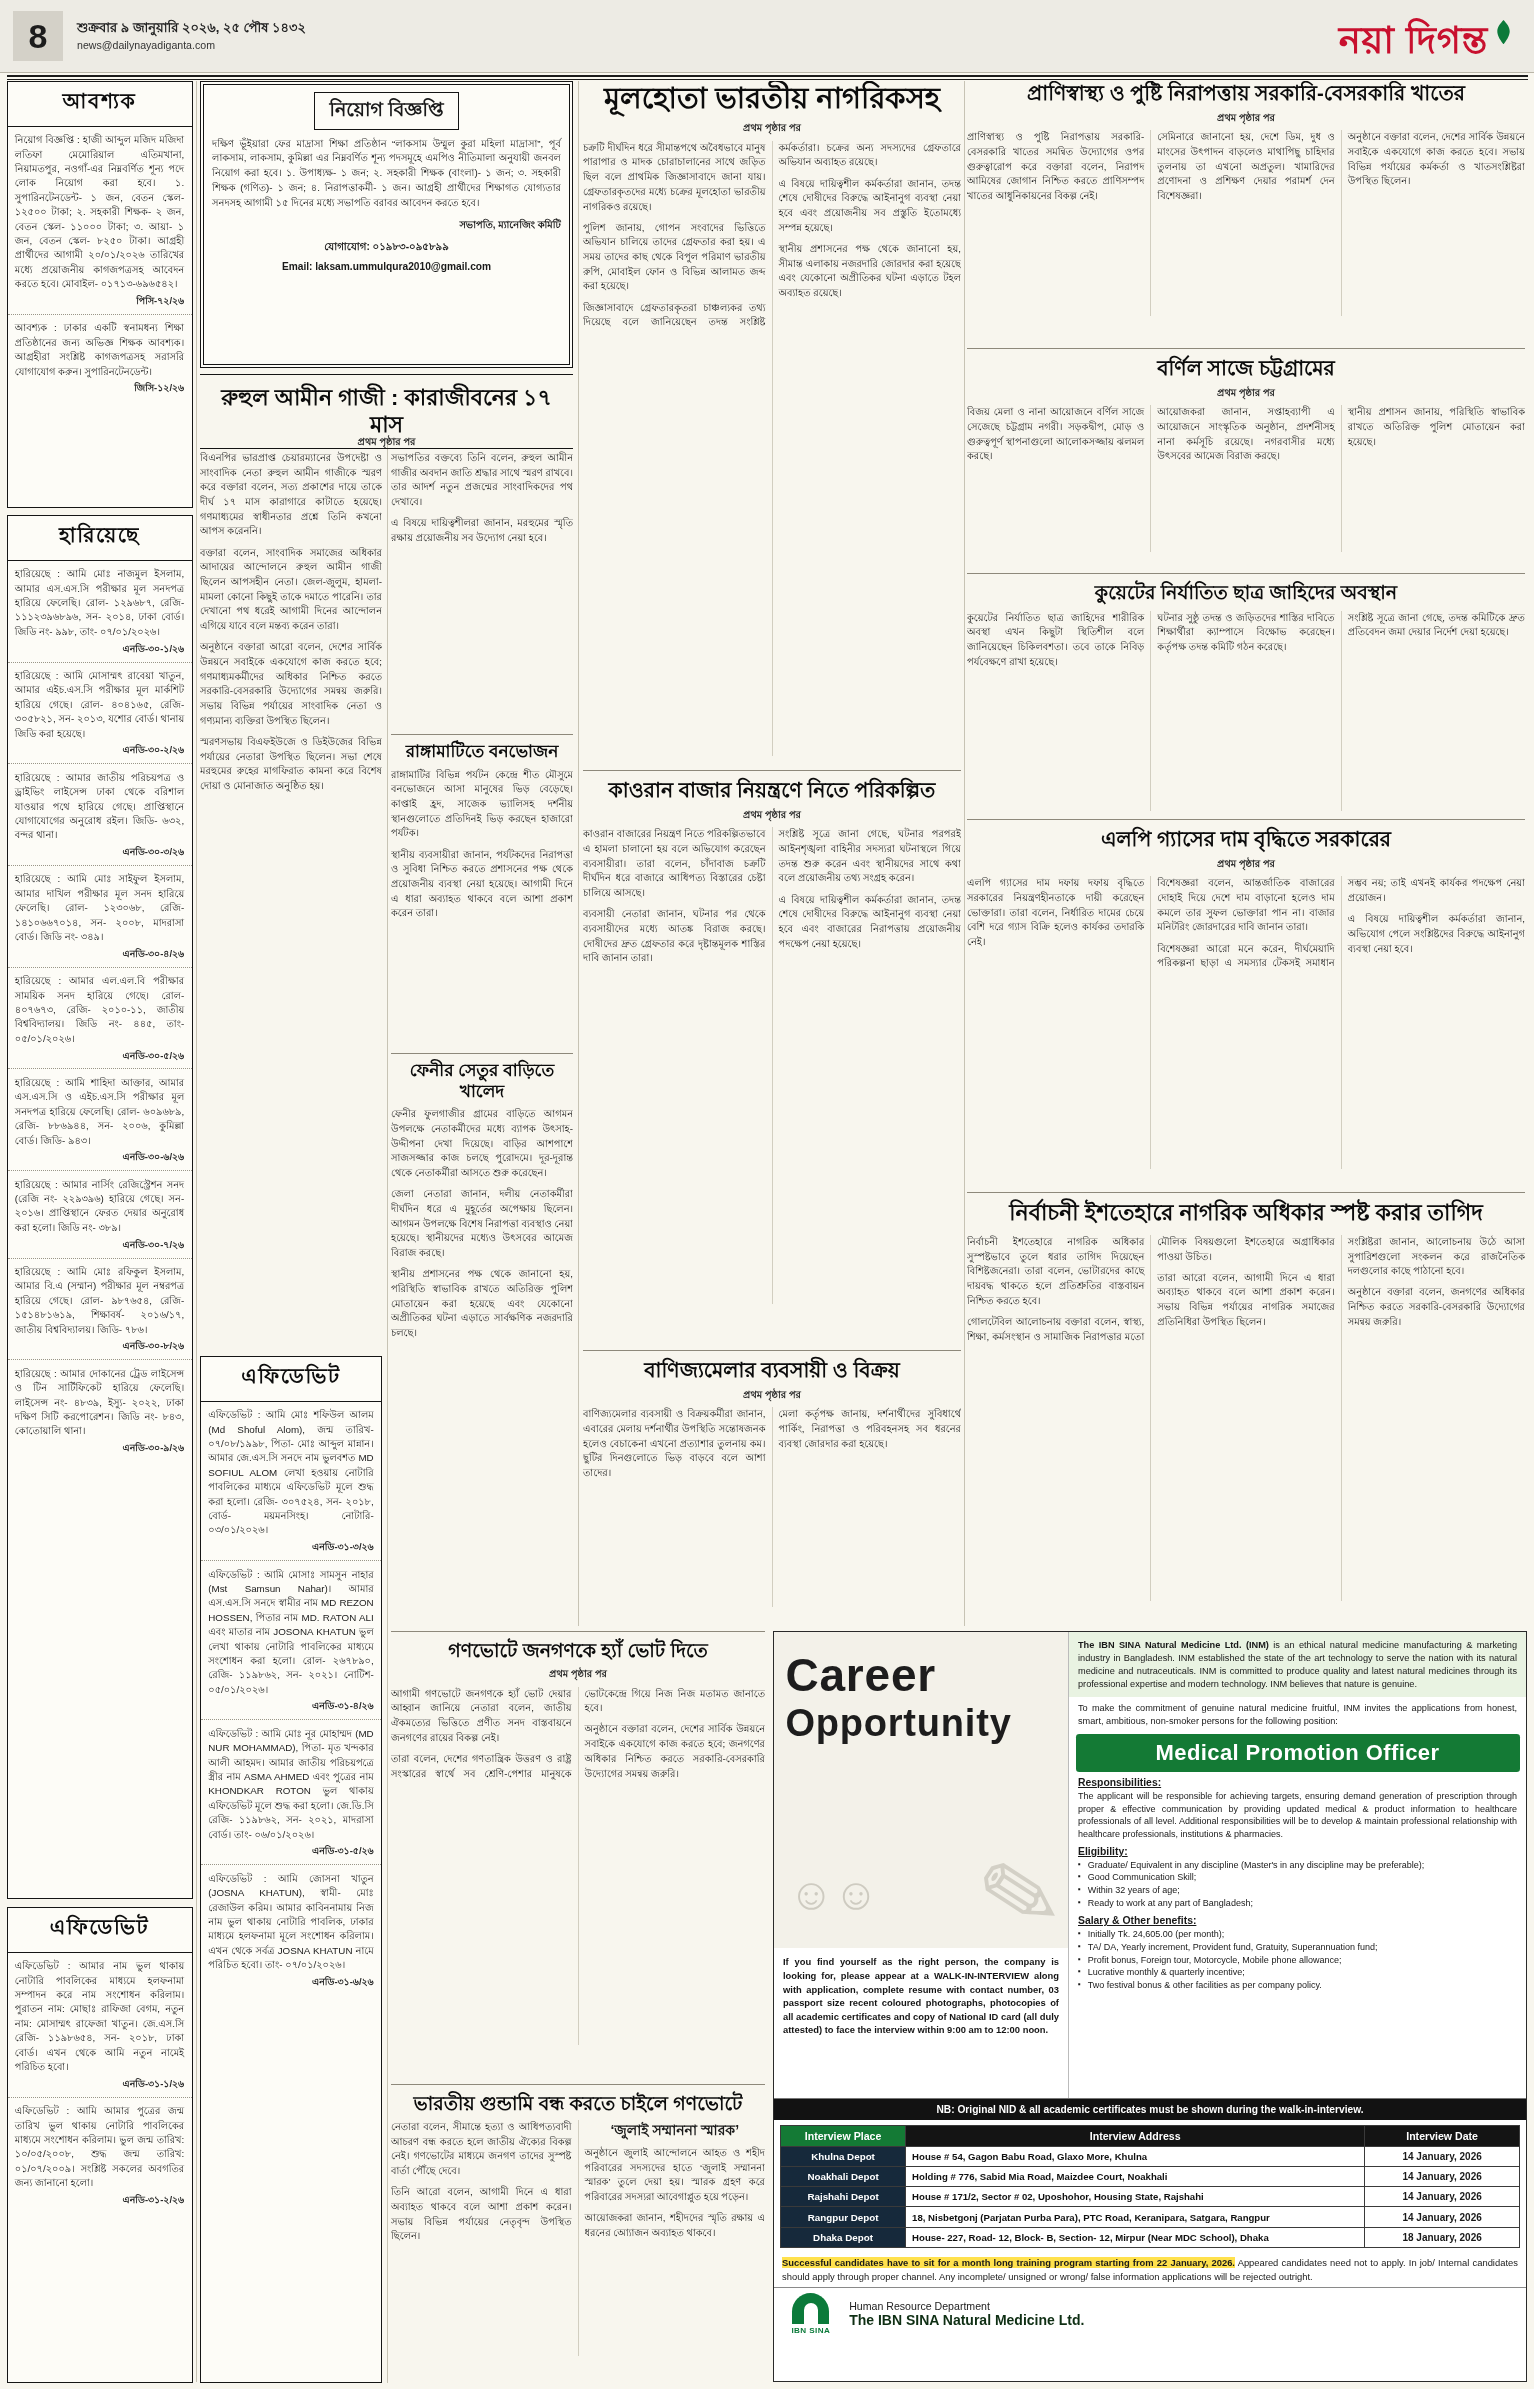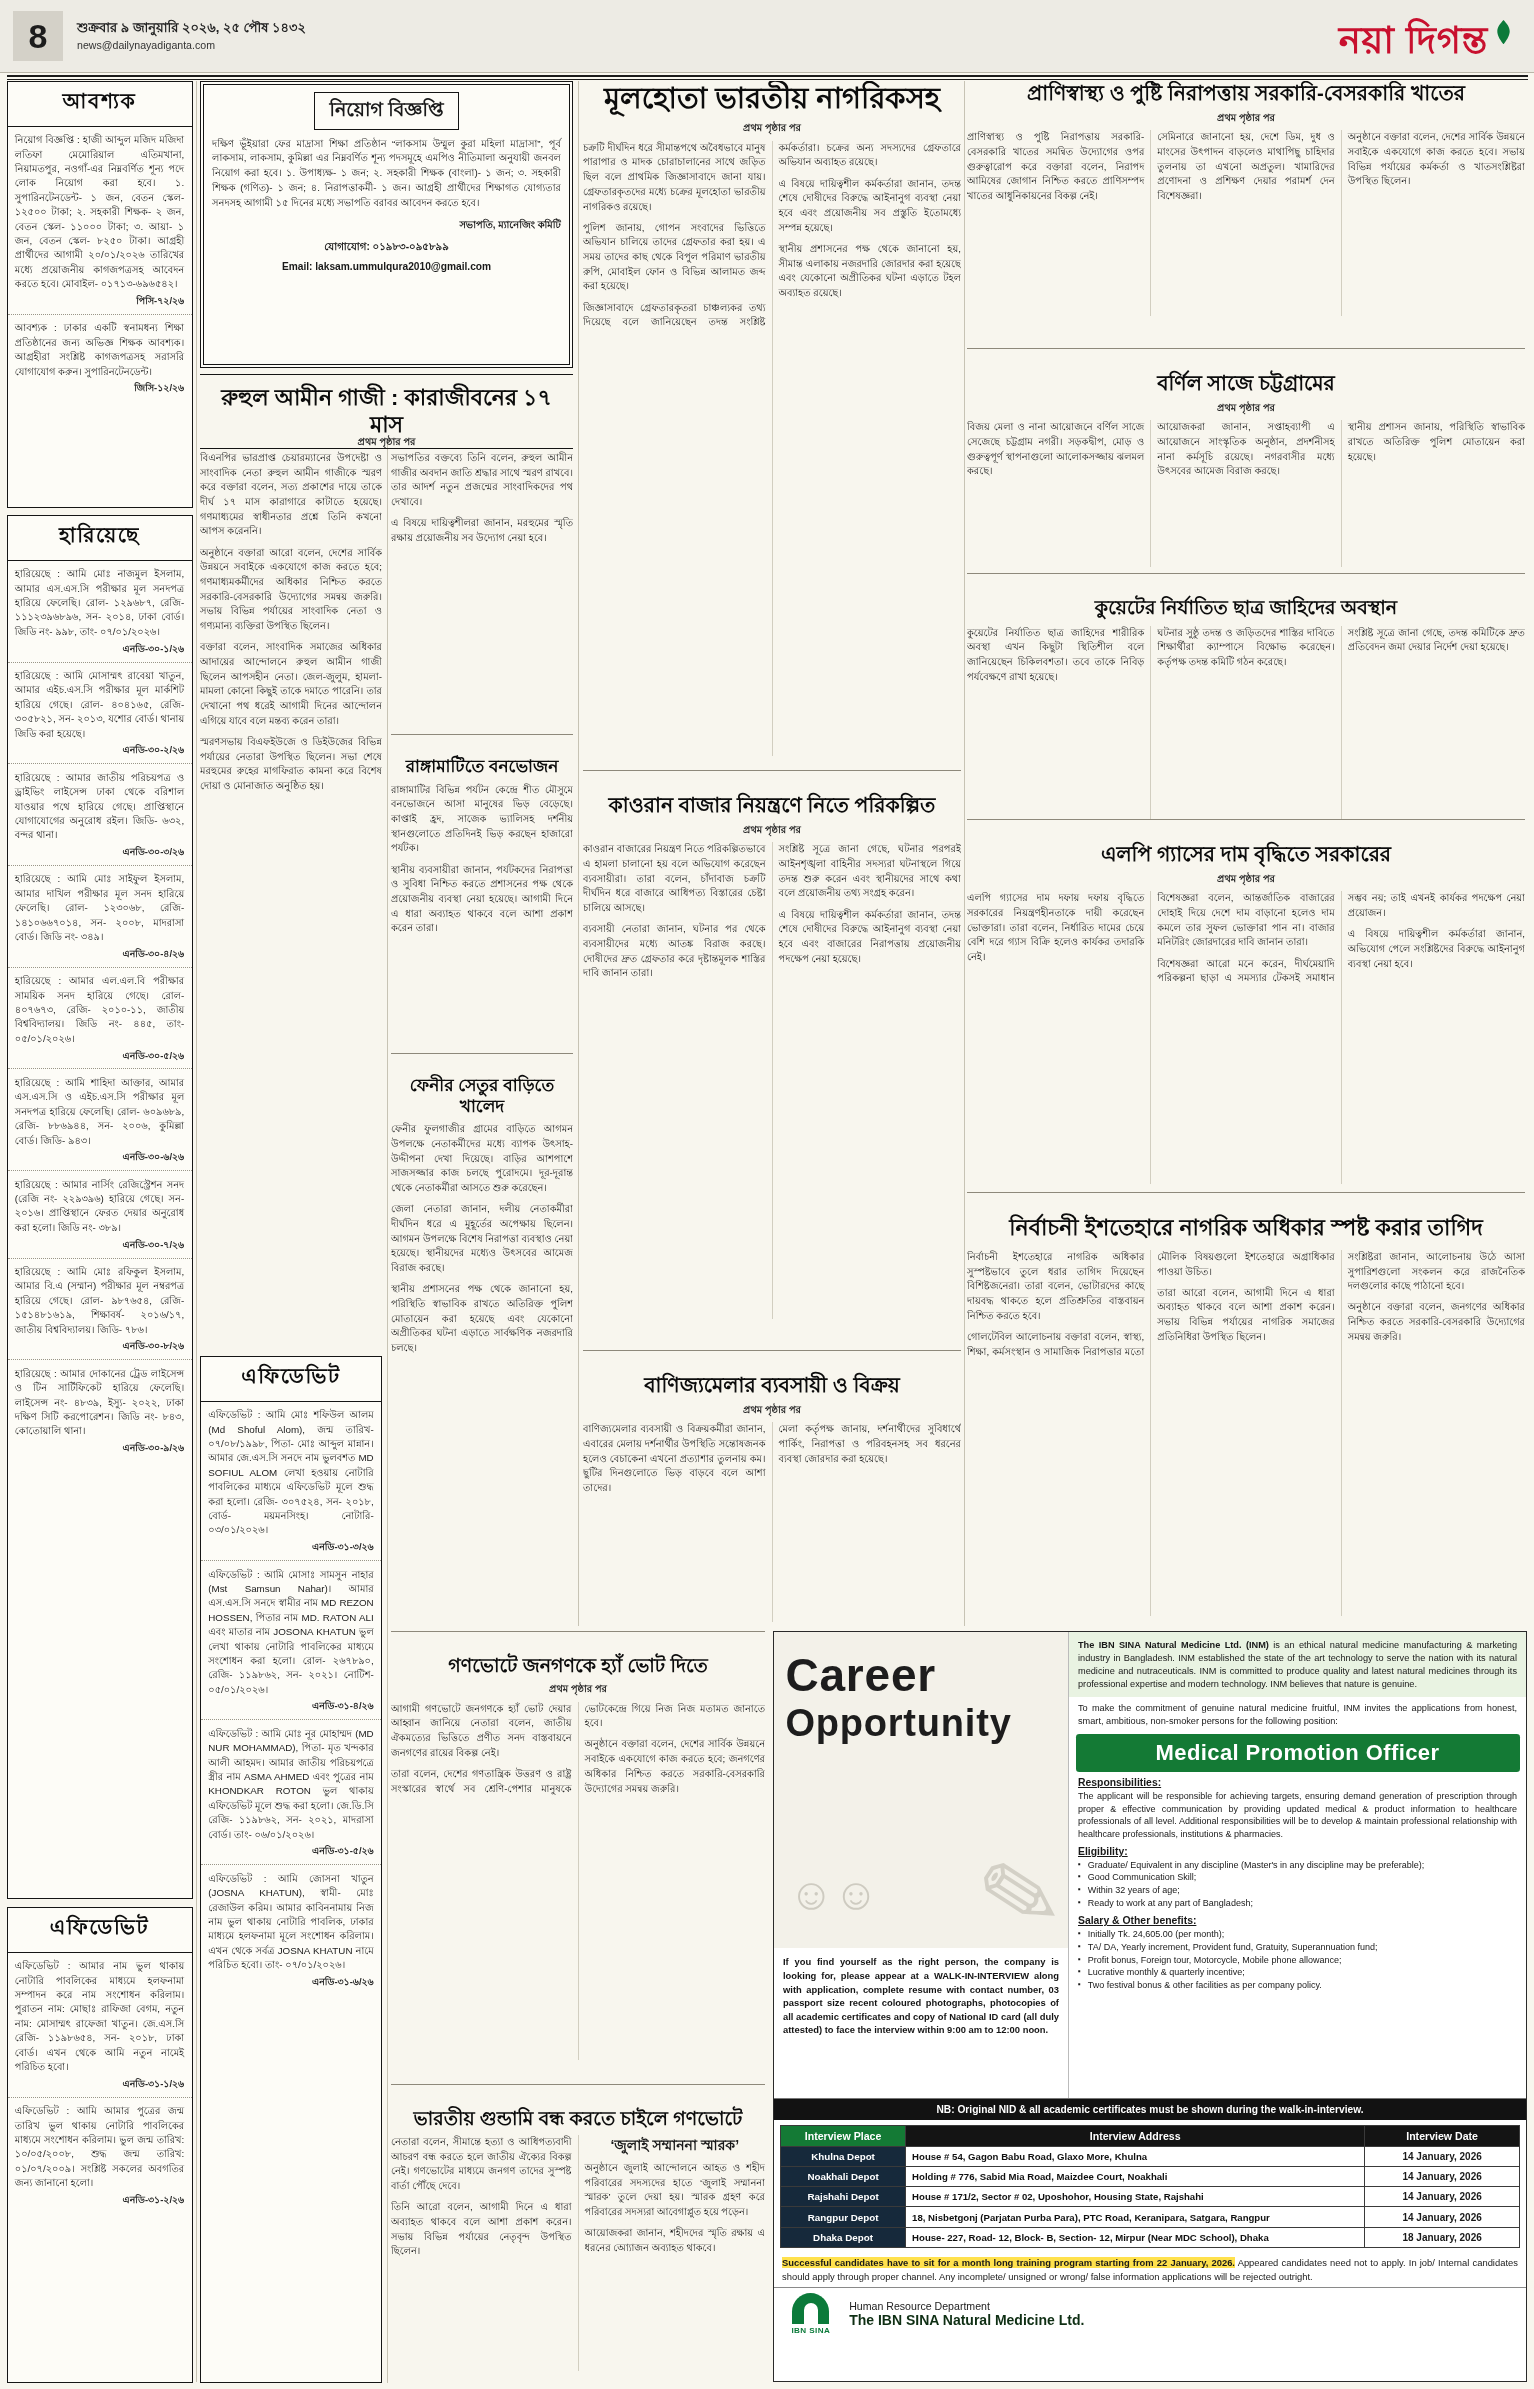--- a/index.html
+++ b/index.html
@@ -29,21 +29,21 @@
   .niyog-sign{text-align:right;font-size:9.8px;font-weight:bold;margin-top:6.5px}
   .niyog-contact{text-align:center;font-size:10.2px;font-weight:bold;margin-top:4.9px}
   
   .hl{font-weight:bold;color:#0c0c0c;text-align:center;line-height:1.22}
   .h1{font-size:29px}.h2{font-size:22px}.h3{font-size:20.4px}.h4{font-size:19px}.h5{font-size:17px}
   .cont{text-align:center;font-size:9.8px;font-weight:bold;color:#262626;margin:4.1px 0 3.3px}
   .bt{font-size:9.8px;line-height:1.5;text-align:justify;color:#1a1a1a;overflow:hidden}
   .bt p{margin-bottom:6.5px}
   .cols2{column-count:2;column-gap:13px;column-rule:0.8px solid #d2cec0}
   .cols3{column-count:3;column-gap:13px;column-rule:0.8px solid #d2cec0}
-  .art-top{border-top:0.8px solid #8e897b;padding-top:22px}
+  .art-top{border-top:0.8px solid #8e897b;padding-top:7px}
   .ruhul-head{border-top:1.6px solid #141414;border-bottom:1.6px solid #141414;padding:9.8px 3.3px}
   .subhead{font-size:14px;font-weight:bold;text-align:center;margin:4.9px 0}
   
   .ad{left:773px;top:1631px;width:754px;height:751px;background:#ffffff;border:1.6px solid #2a2a2a;overflow:hidden}
   .ad-main{display:flex;height:467px;border-bottom:0.8px solid #777}
   .ad-left{width:295px;border-right:0.8px solid #bbb;display:flex;flex-direction:column}
   .ad-art{height:316px;background:#f3f1e9;position:relative;padding:16.3px 11.4px;overflow:hidden}
   .ad-art .t1{font-size:46px;font-weight:bold;color:#1d1d1d;letter-spacing:0.8px}
   .ad-art .t2{font-size:38px;font-weight:bold;color:#1d1d1d;letter-spacing:0.8px}
   .doodle{position:absolute;right:6.5px;bottom:-4.9px;font-size:98px;color:#8b8778;opacity:.3;transform:rotate(-12deg)}
@@ -142,22 +142,22 @@
   <div class="niyog-sign">সভাপতি, ম্যানেজিং কমিটি</div>
   <div class="niyog-contact">যোগাযোগ: ০১৯৮৩-০৯৫৮৯৯</div>
   <div class="niyog-contact">Email: laksam.ummulqura2010@gmail.com</div>
 </section>
 
 <article>
   <h1 class="abs hl h2 ruhul-head" style="left:200px;top:374px;width:373px">রুহুল আমীন গাজী : কারাজীবনের ১৭ মাস</h1>
   <div class="abs cont" style="left:200px;top:430px;width:373px">প্রথম পৃষ্ঠার পর</div>
   <div class="abs bt" style="left:200px;top:451px;width:182px;height:897px">
     <p>বিএনপির ভারপ্রাপ্ত চেয়ারম্যানের উপদেষ্টা ও সাংবাদিক নেতা রুহুল আমীন গাজীকে স্মরণ করে বক্তারা বলেন, সত্য প্রকাশের দায়ে তাকে দীর্ঘ ১৭ মাস কারাগারে কাটাতে হয়েছে। গণমাধ্যমের স্বাধীনতার প্রশ্নে তিনি কখনো আপস করেননি।</p>
+    <p>বক্তারা বলেন, সাংবাদিক সমাজের অধিকার আদায়ের আন্দোলনে রুহুল আমীন গাজী ছিলেন আপসহীন নেতা। জেল-জুলুম, হামলা-মামলা কোনো কিছুই তাকে দমাতে পারেনি। তার দেখানো পথ ধরেই আগামী দিনের আন্দোলন এগিয়ে যাবে বলে মন্তব্য করেন তারা।</p>
     <p>অনুষ্ঠানে বক্তারা আরো বলেন, দেশের সার্বিক উন্নয়নে সবাইকে একযোগে কাজ করতে হবে; গণমাধ্যমকর্মীদের অধিকার নিশ্চিত করতে সরকারি-বেসরকারি উদ্যোগের সমন্বয় জরুরি। সভায় বিভিন্ন পর্যায়ের সাংবাদিক নেতা ও গণ্যমান্য ব্যক্তিরা উপস্থিত ছিলেন।</p>
-    <p>বক্তারা বলেন, সাংবাদিক সমাজের অধিকার আদায়ের আন্দোলনে রুহুল আমীন গাজী ছিলেন আপসহীন নেতা। জেল-জুলুম, হামলা-মামলা কোনো কিছুই তাকে দমাতে পারেনি। তার দেখানো পথ ধরেই আগামী দিনের আন্দোলন এগিয়ে যাবে বলে মন্তব্য করেন তারা।</p>
     <p>স্মরণসভায় বিএফইউজে ও ডিইউজের বিভিন্ন পর্যায়ের নেতারা উপস্থিত ছিলেন। সভা শেষে মরহুমের রুহের মাগফিরাত কামনা করে বিশেষ দোয়া ও মোনাজাত অনুষ্ঠিত হয়।</p>
   </div>
   <div class="abs bt" style="left:391px;top:451px;width:182px;height:277px">
     <p>সভাপতির বক্তব্যে তিনি বলেন, রুহুল আমীন গাজীর অবদান জাতি শ্রদ্ধার সাথে স্মরণ রাখবে। তার আদর্শ নতুন প্রজন্মের সাংবাদিকদের পথ দেখাবে।</p>
     <p>এ বিষয়ে দায়িত্বশীলরা জানান, মরহুমের স্মৃতি রক্ষায় প্রয়োজনীয় সব উদ্যোগ নেয়া হবে।</p>
   </div>
 </article>
 
 <section class="abs sect" style="left:200px;top:1356px;width:182px;height:1027px">
   <h2 class="sect-title">এফিডেভিট</h2>

